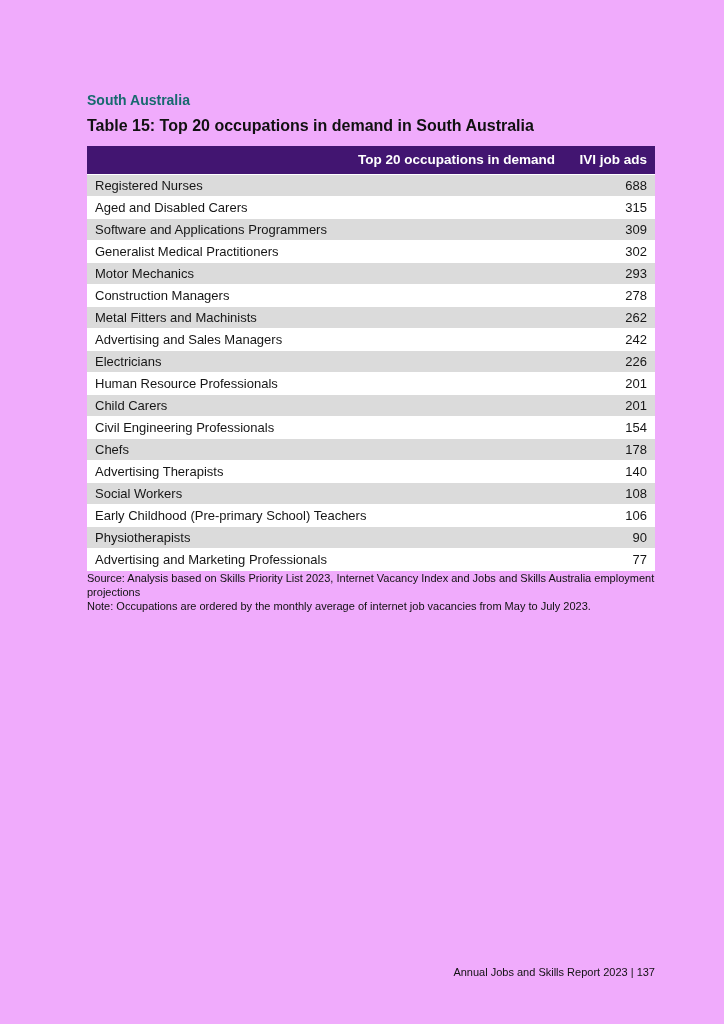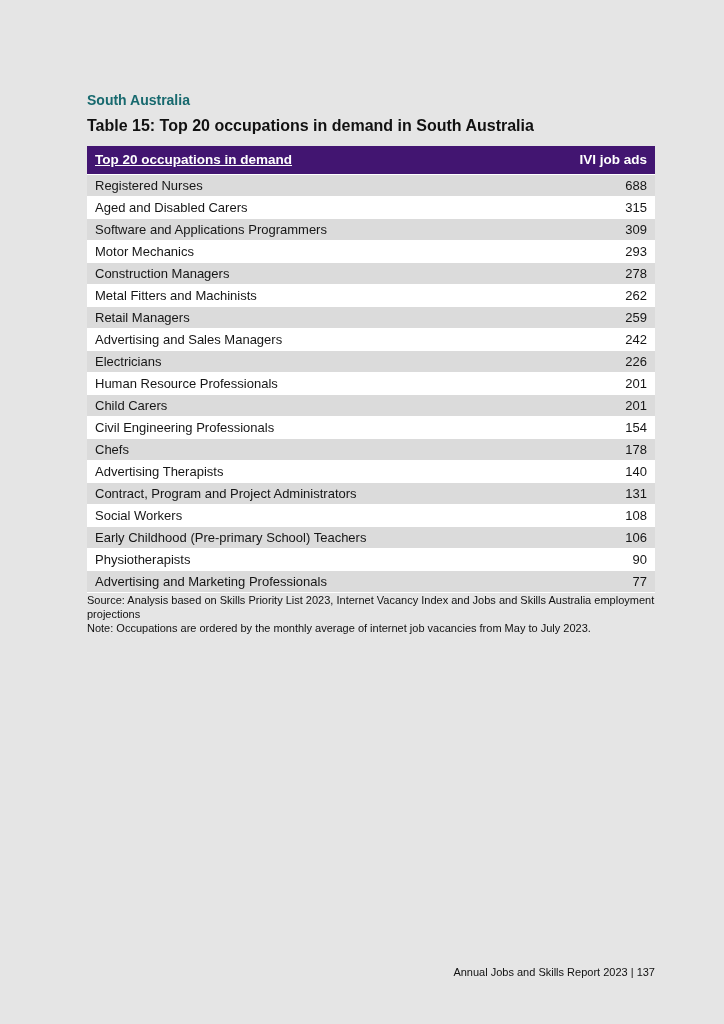--- a/index.html
+++ b/index.html
@@ -5,21 +5,21 @@
   * { margin: 0; padding: 0; box-sizing: border-box; }
   html, body { background: #ffffff; }
   body {
     font-family: "Liberation Sans", "DejaVu Sans", sans-serif;
     color: #1a1a1a;
   }
   .page {
     position: relative;
     width: 724px;
     height: 1024px;
-    background: #e5e5e5;
+    background: #f0abfc;
     overflow: hidden;
     padding-left: 23px;
   }
   .content {
     position: absolute;
     left: 87px;
     top: 93px;
     width: 568px;
   }
   .section-heading {
@@ -44,21 +44,21 @@
   table.demand-table th {
     background: #421571;
     color: #ffffff;
     font-size: 13.5px;
     font-weight: bold;
     height: 28px;
     vertical-align: middle;
     padding: 0 8px;
     border-bottom: 1px solid #ffffff;
   }
-  table.demand-table th.occ { text-align: left; text-decoration: underline; }
+  table.demand-table th.occ { text-align: right; }
   table.demand-table th.num { text-align: right; width: 92px; }
   table.demand-table td {
     font-size: 13px;
     height: 22px;
     vertical-align: middle;
     padding: 0 8px;
     border-bottom: 1px solid #ffffff;
     color: #161616;
   }
   table.demand-table td.occ { text-align: left; }
@@ -103,34 +103,34 @@
           </tr>
           <tr>
             <td class="occ">Aged and Disabled Carers</td>
             <td class="num">315</td>
           </tr>
           <tr>
             <td class="occ">Software and Applications Programmers</td>
             <td class="num">309</td>
           </tr>
           <tr>
+            <td class="occ">Generalist Medical Practitioners</td>
+            <td class="num">302</td>
+          </tr>
+          <tr>
             <td class="occ">Motor Mechanics</td>
             <td class="num">293</td>
           </tr>
           <tr>
             <td class="occ">Construction Managers</td>
             <td class="num">278</td>
           </tr>
           <tr>
             <td class="occ">Metal Fitters and Machinists</td>
             <td class="num">262</td>
-          </tr>
-          <tr>
-            <td class="occ">Retail Managers</td>
-            <td class="num">259</td>
           </tr>
           <tr>
             <td class="occ">Advertising and Sales Managers</td>
             <td class="num">242</td>
           </tr>
           <tr>
             <td class="occ">Electricians</td>
             <td class="num">226</td>
           </tr>
           <tr>
@@ -145,24 +145,20 @@
             <td class="occ">Civil Engineering Professionals</td>
             <td class="num">154</td>
           </tr>
           <tr>
             <td class="occ">Chefs</td>
             <td class="num">178</td>
           </tr>
           <tr>
             <td class="occ">Advertising Therapists</td>
             <td class="num">140</td>
-          </tr>
-          <tr>
-            <td class="occ">Contract, Program and Project Administrators</td>
-            <td class="num">131</td>
           </tr>
           <tr>
             <td class="occ">Social Workers</td>
             <td class="num">108</td>
           </tr>
           <tr>
             <td class="occ">Early Childhood (Pre-primary School) Teachers</td>
             <td class="num">106</td>
           </tr>
           <tr>

